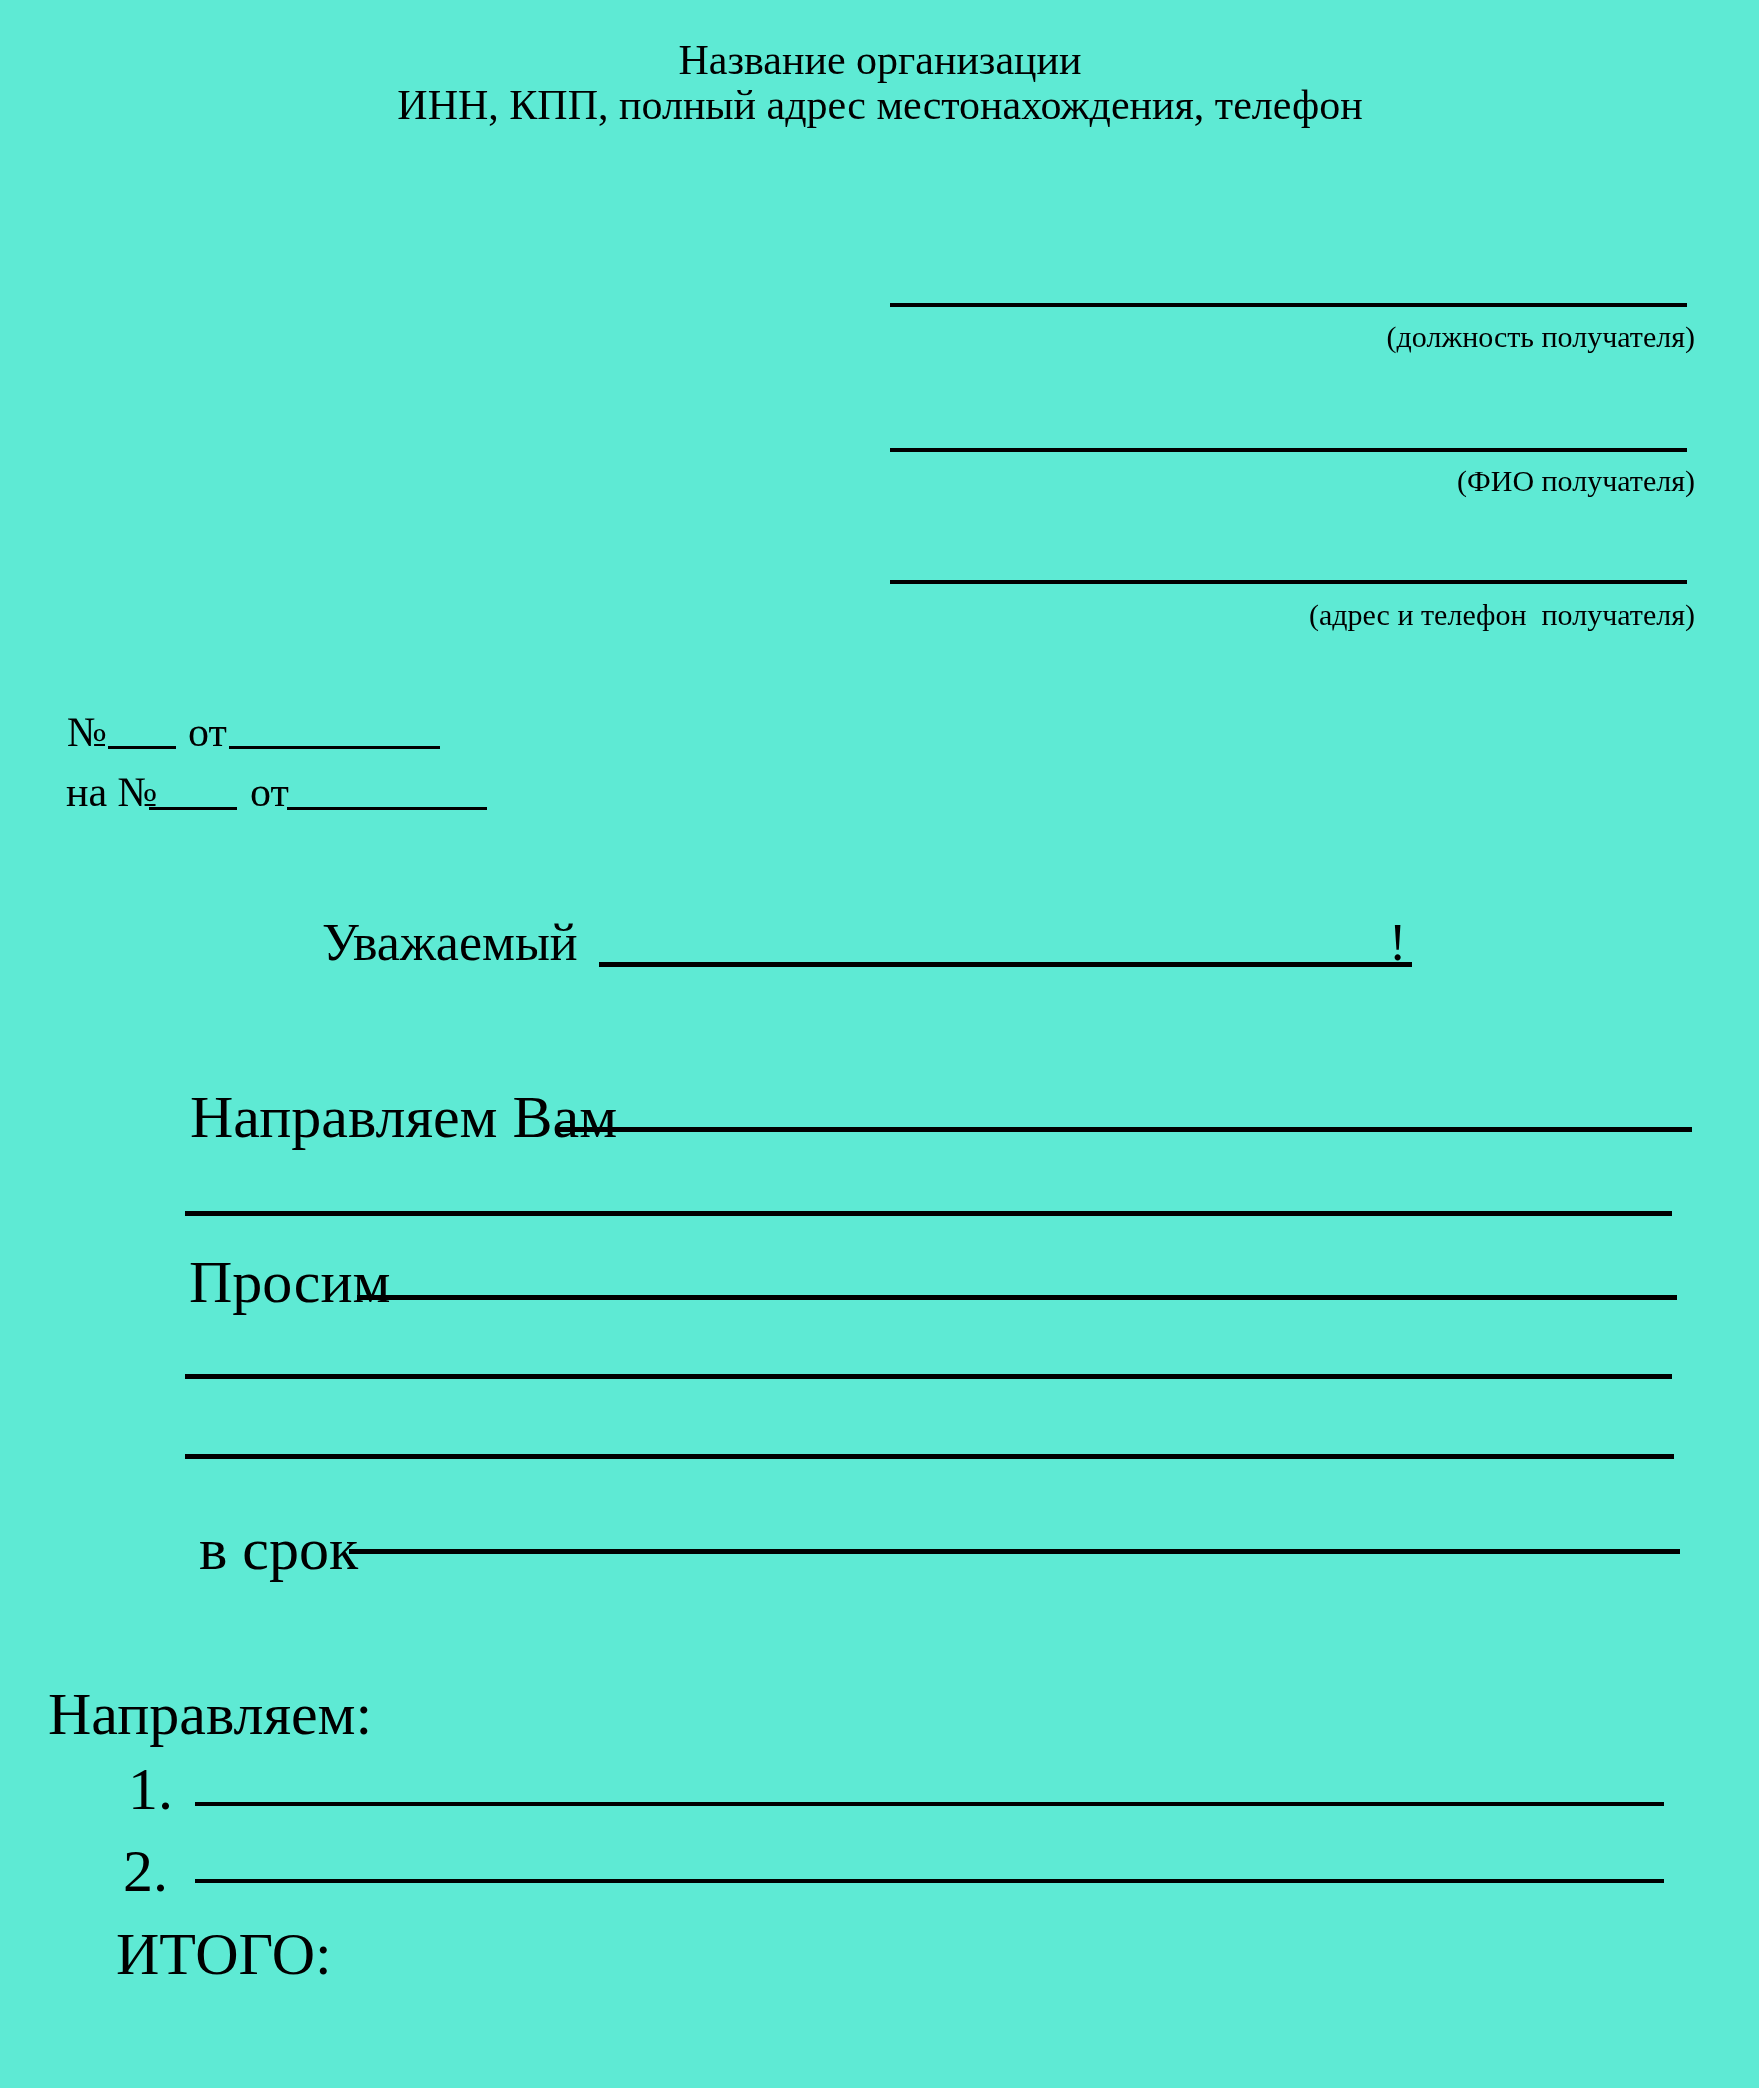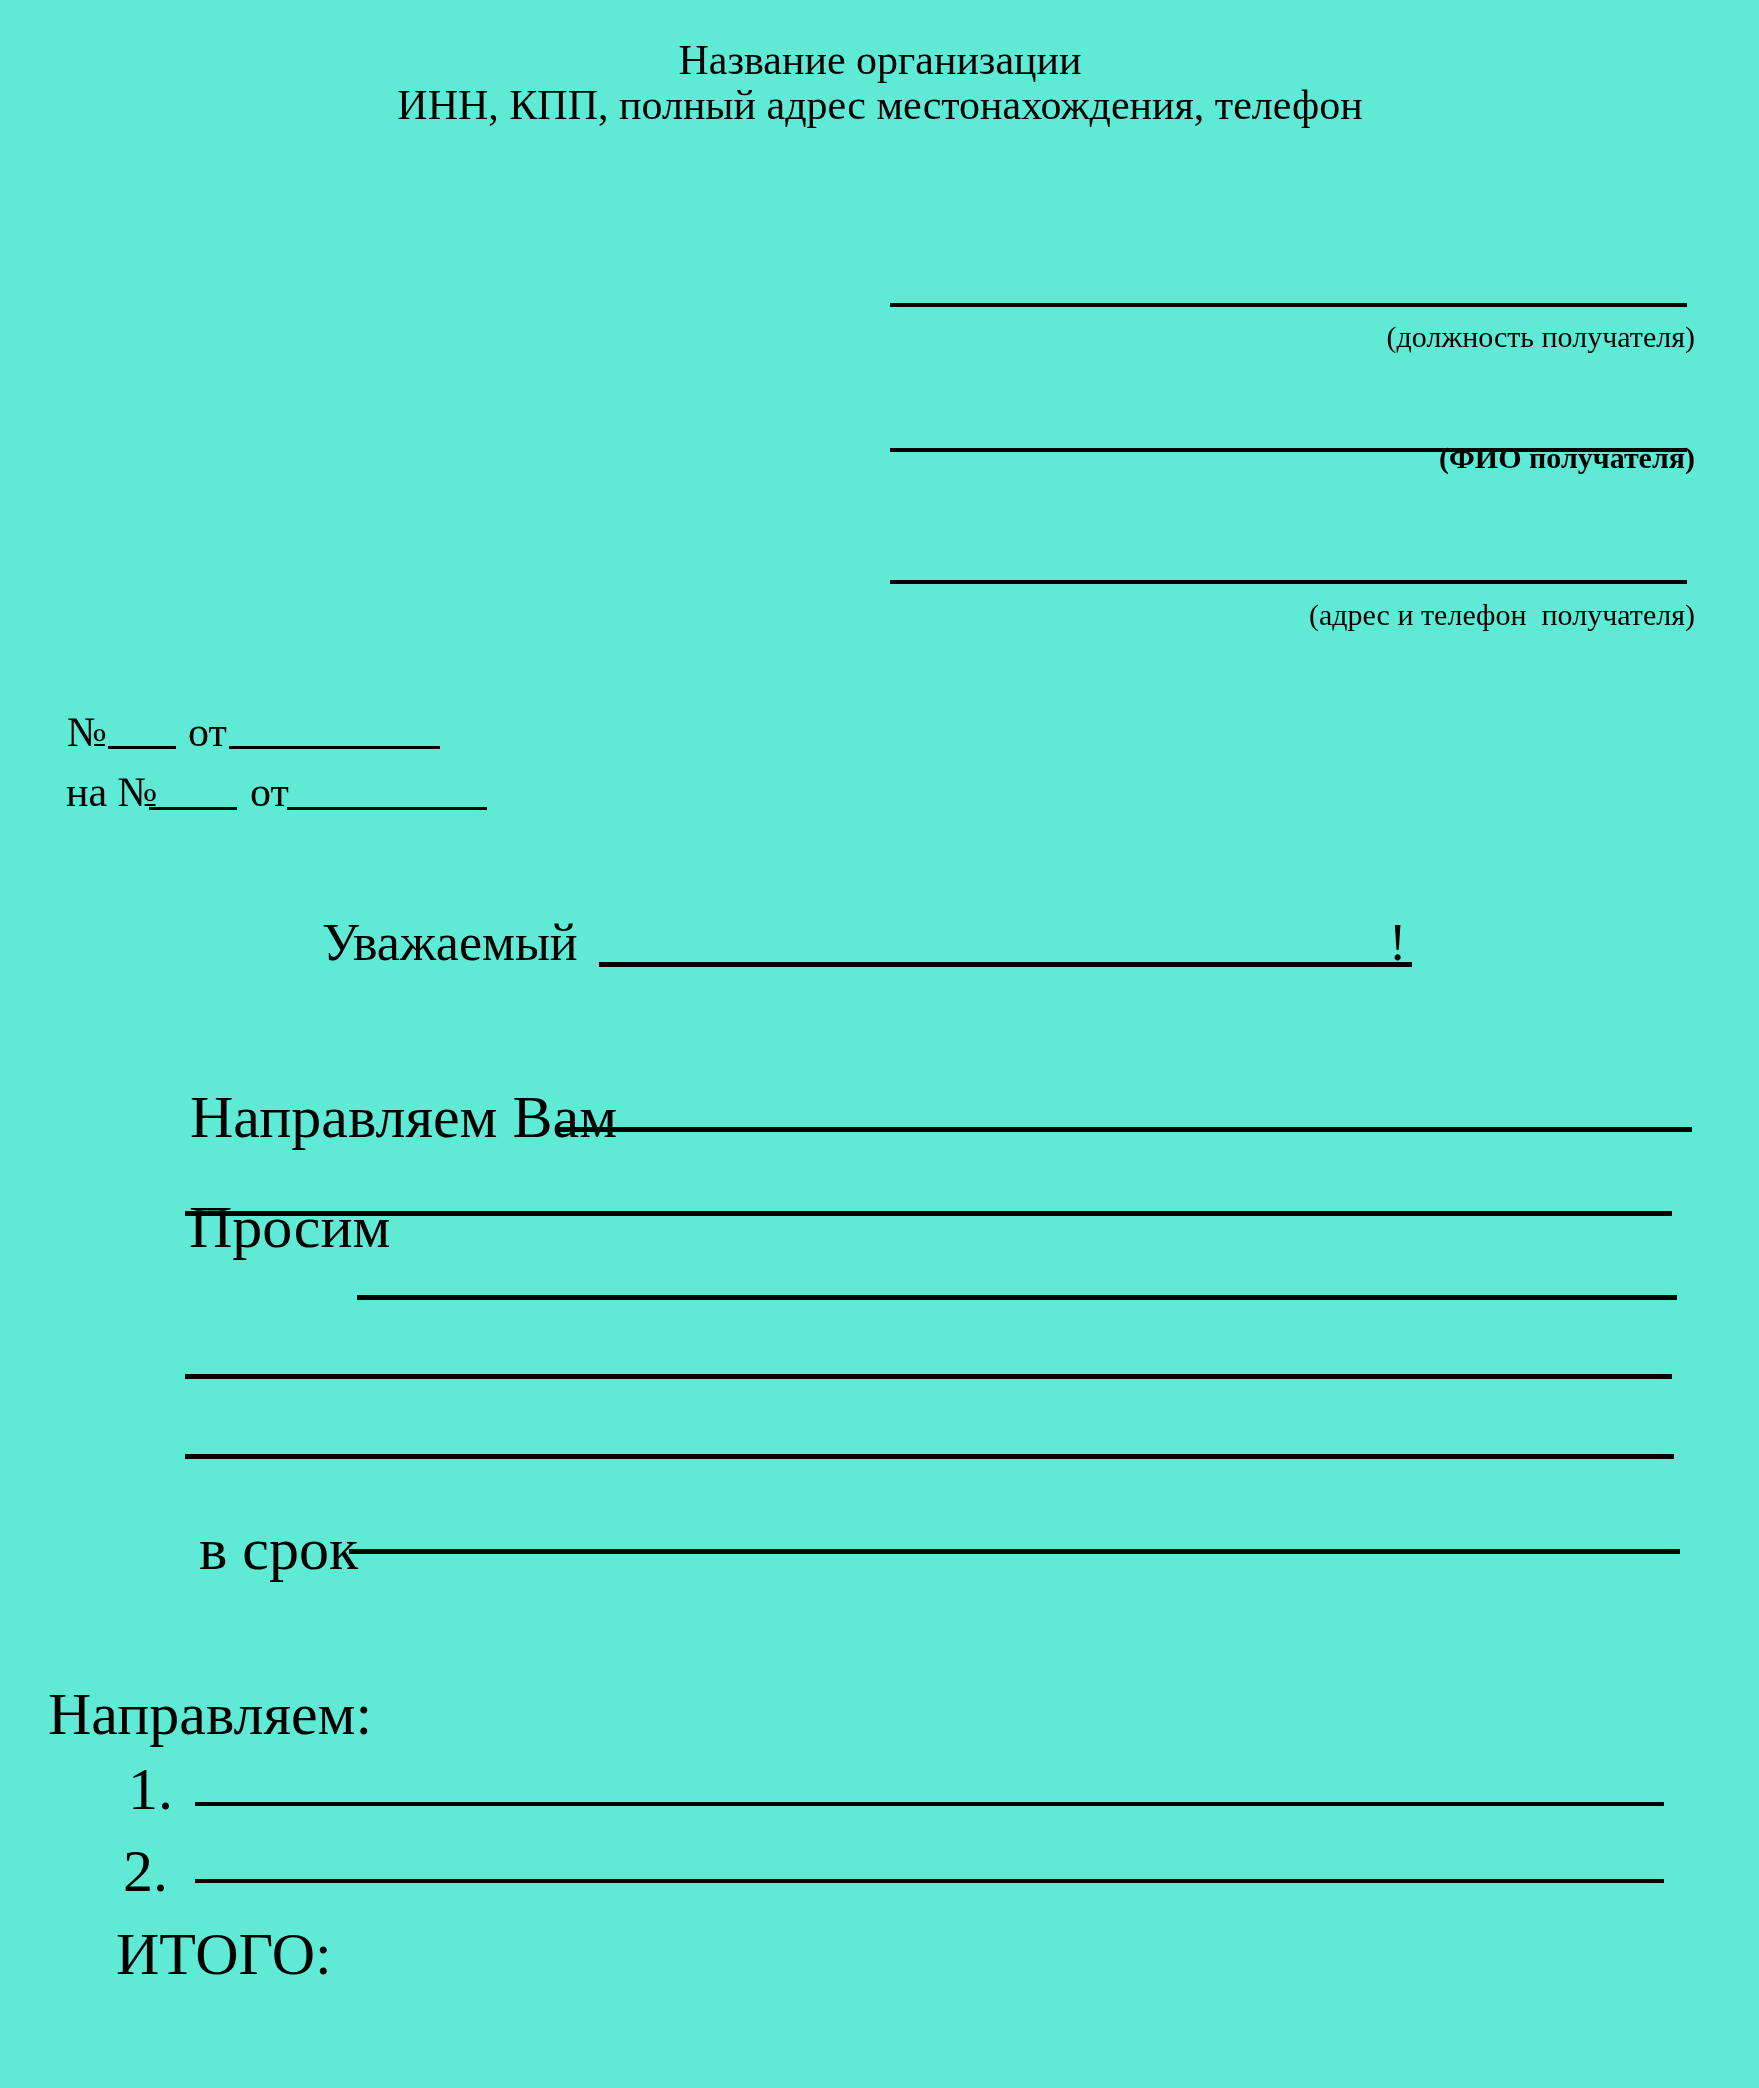--- a/index.html
+++ b/index.html
@@ -50,21 +50,21 @@
 <div class="page">
 
   <div class="txt center header-line" style="top:38px;">Название организации</div>
   <div class="txt center header-line" style="top:83px;">ИНН, КПП, полный адрес местонахождения, телефон</div>
 
   <div>
     <div class="hline" style="left:890px; top:303px; width:797px; height:4.2px;"></div>
     <div class="caption" style="top:320px;">(должность получателя)</div>
 
     <div class="hline" style="left:890px; top:448px; width:797px; height:4.2px;"></div>
-    <div class="caption" style="top:441px;font-weight:bold;">(ФИО получателя)</div>
+    <div class="caption" style="top:464px;">(ФИО получателя)</div>
 
     <div class="hline" style="left:890px; top:580px; width:797px; height:4.2px;"></div>
     <div class="caption" style="top:598px;">(адрес и телефон  получателя)</div>
   </div>
 
   <div>
     <div class="txt ref" style="left:67px; top:710px;">№</div>
     <div class="hline" style="left:108px; top:746px; width:68px; height:3.3px;"></div>
     <div class="txt ref" style="left:188px; top:710px;">от</div>
     <div class="hline" style="left:229px; top:746px; width:211px; height:3.3px;"></div>
@@ -80,21 +80,21 @@
     <div class="hline" style="left:599px; top:962px; width:813px; height:5px;"></div>
     <div class="txt salut" style="left:1389px; top:915px;">!</div>
   </div>
 
   <div>
     <div class="txt body-txt" style="left:190px; top:1085px;">Направляем Вам</div>
     <div class="hline" style="left:556px; top:1127px; width:1136px; height:5px;"></div>
 
     <div class="hline" style="left:185px; top:1211px; width:1487px; height:5px;"></div>
 
-    <div class="txt body-txt" style="left:189px; top:1195px;">Просим</div>
+    <div class="txt body-txt" style="left:189px; top:1250px;">Просим</div>
     <div class="hline" style="left:357px; top:1295px; width:1320px; height:5px;"></div>
 
     <div class="hline" style="left:185px; top:1374px; width:1487px; height:5px;"></div>
 
     <div class="hline" style="left:185px; top:1454px; width:1489px; height:5px;"></div>
 
     <div class="txt body-txt" style="left:199px; top:1517px;">в срок</div>
     <div class="hline" style="left:349px; top:1549px; width:1331px; height:5px;"></div>
   </div>
 

